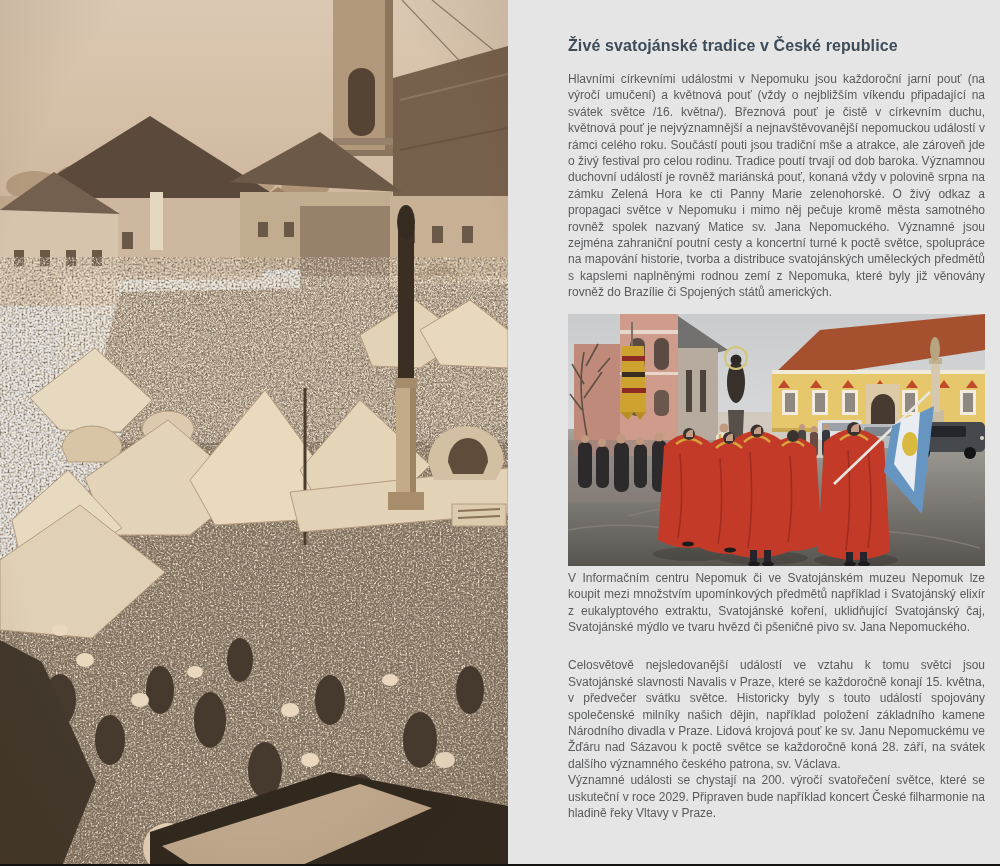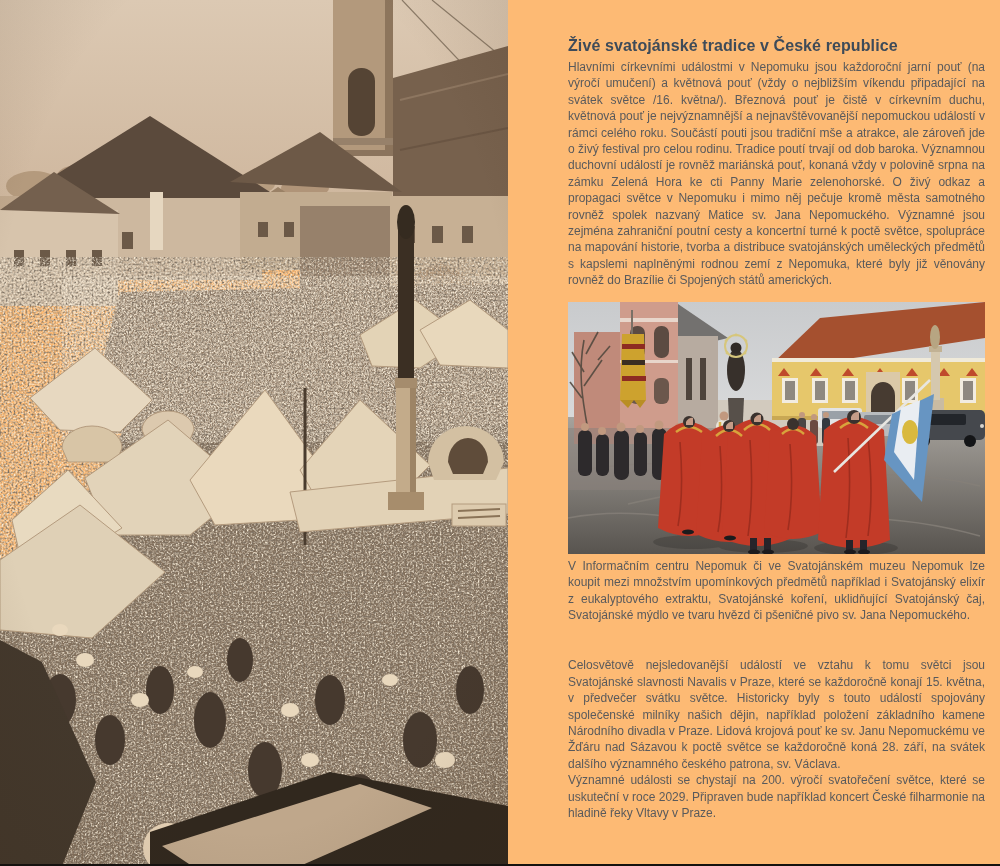--- a/index.html
+++ b/index.html
@@ -1,29 +1,29 @@
 <!DOCTYPE html>
 <html lang="cs"><head>
 <meta charset="utf-8">
 <style>
   html,body{margin:0;padding:0;background:#ffffff;}
-  .page{position:relative;width:1000px;height:866px;background:#fdba74;overflow:hidden;
+  .page{position:relative;width:1000px;height:866px;background:#e5e5e5;overflow:hidden;
         font-family:"Liberation Sans", sans-serif;}
   .photo-left{position:absolute;left:0;top:0;width:508px;height:866px;margin:0;}
   .photo-left svg{display:block;}
   .bottom-rule{position:absolute;left:0;bottom:0;width:1000px;height:2px;background:#15120f;}
   .col{position:absolute;left:568px;top:0;width:417px;}
   .heading{margin:37px 0 0;font-size:16px;font-weight:bold;color:#3e4b59;letter-spacing:.1px;}
   .p{font-size:12px;line-height:16.4px;color:#595a5c;text-align:justify;margin:0;
      hyphens:auto;-webkit-hyphens:auto;}
-  .p1{margin-top:4px;}
+  .p1{margin-top:16px;}
   .photo-inline{margin:13px 0 0;width:417px;height:252px;}
   .photo-inline svg{display:block;}
   .p2{margin-top:4px;}
-  .p3{margin-top:34px;}
+  .p3{margin-top:22px;}
   .p4{margin-top:0;}
 </style>
 </head>
 <body>
 
 <div class="page">
 
   <figure class="photo-left" role="img" aria-label="Historický sepiový snímek: zaplněné náměstí v Nepomuku při pouti, stánky a davy poutníků, v pozadí kostelní věž">
     <svg viewBox="0 0 508 866" width="508" height="866" preserveAspectRatio="none">
       <defs>

